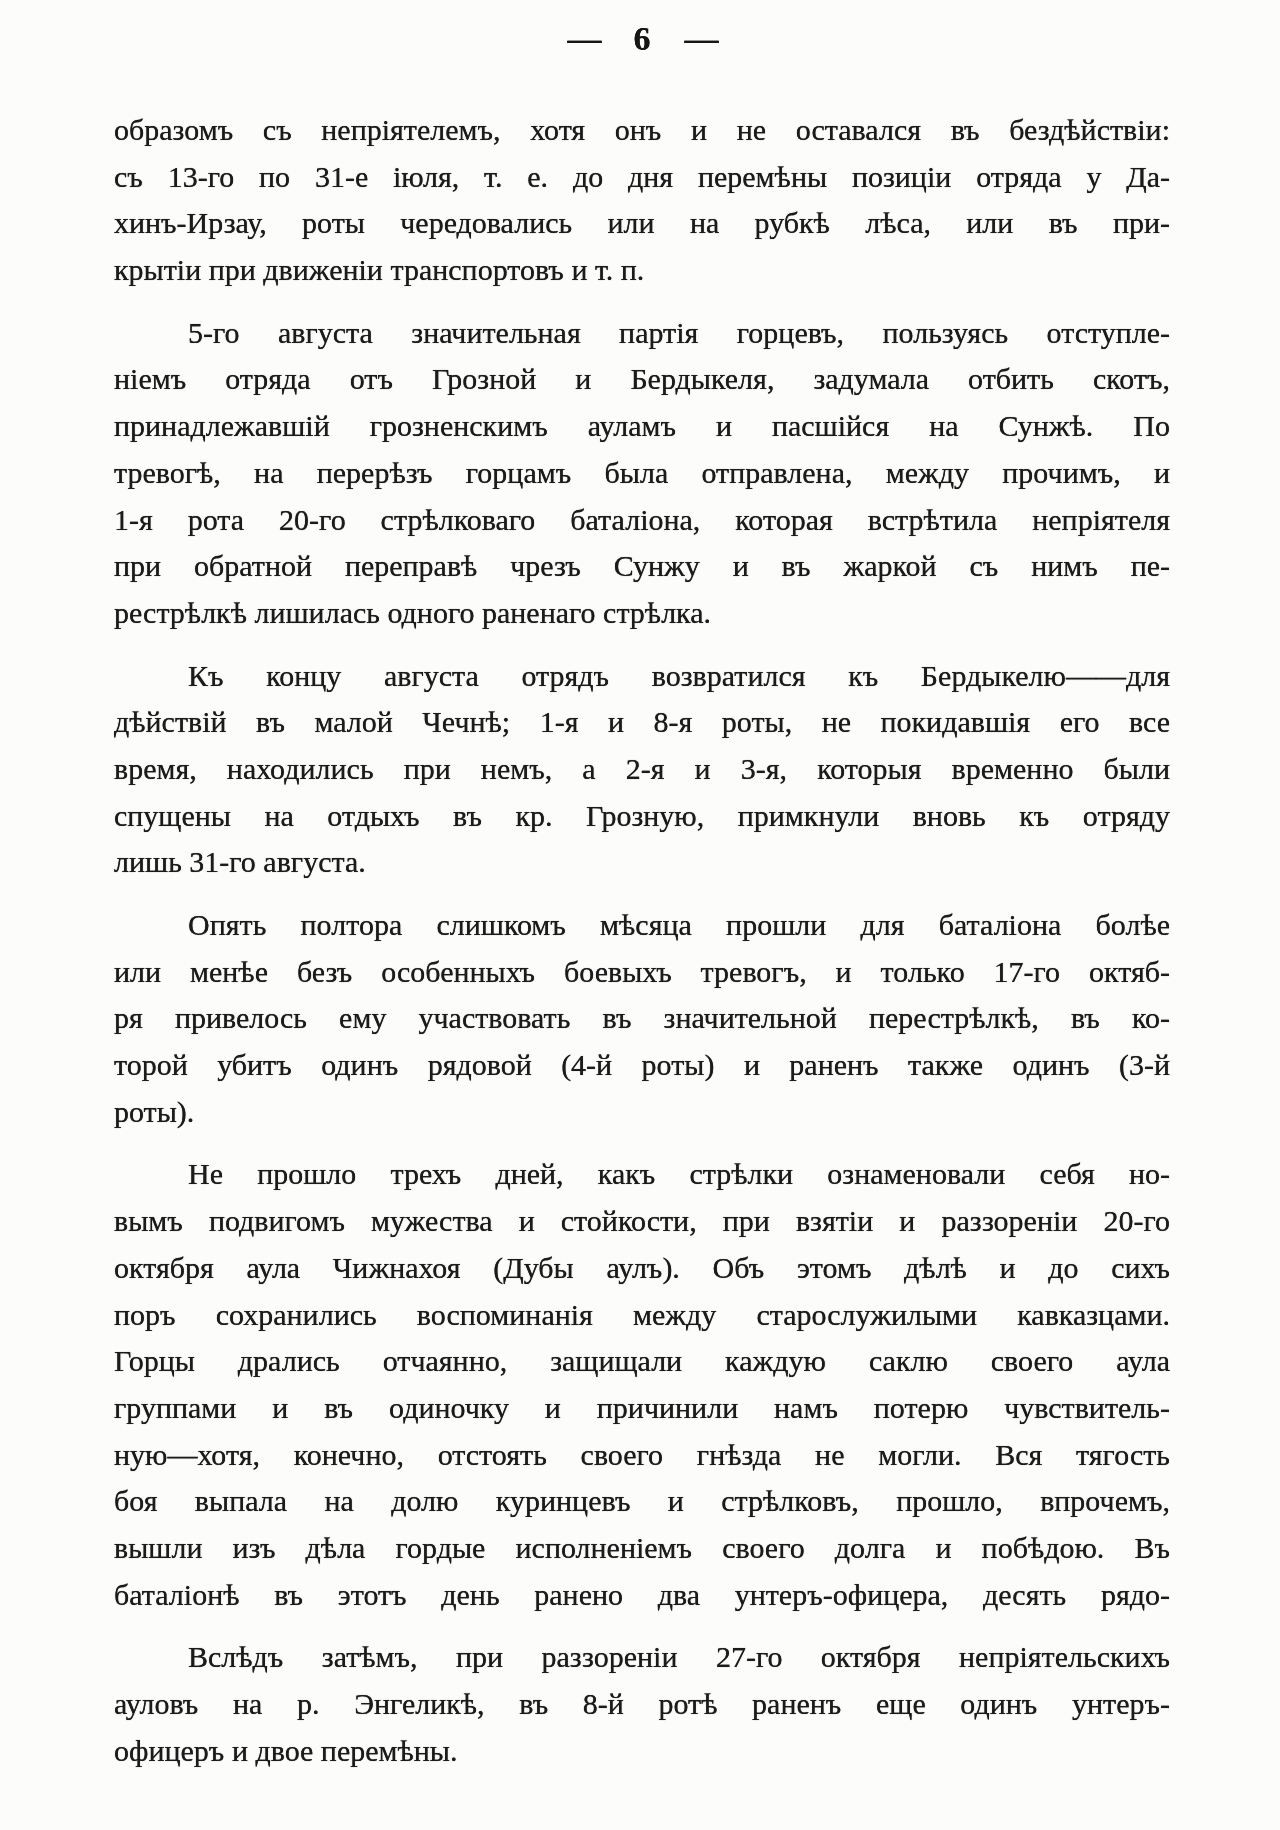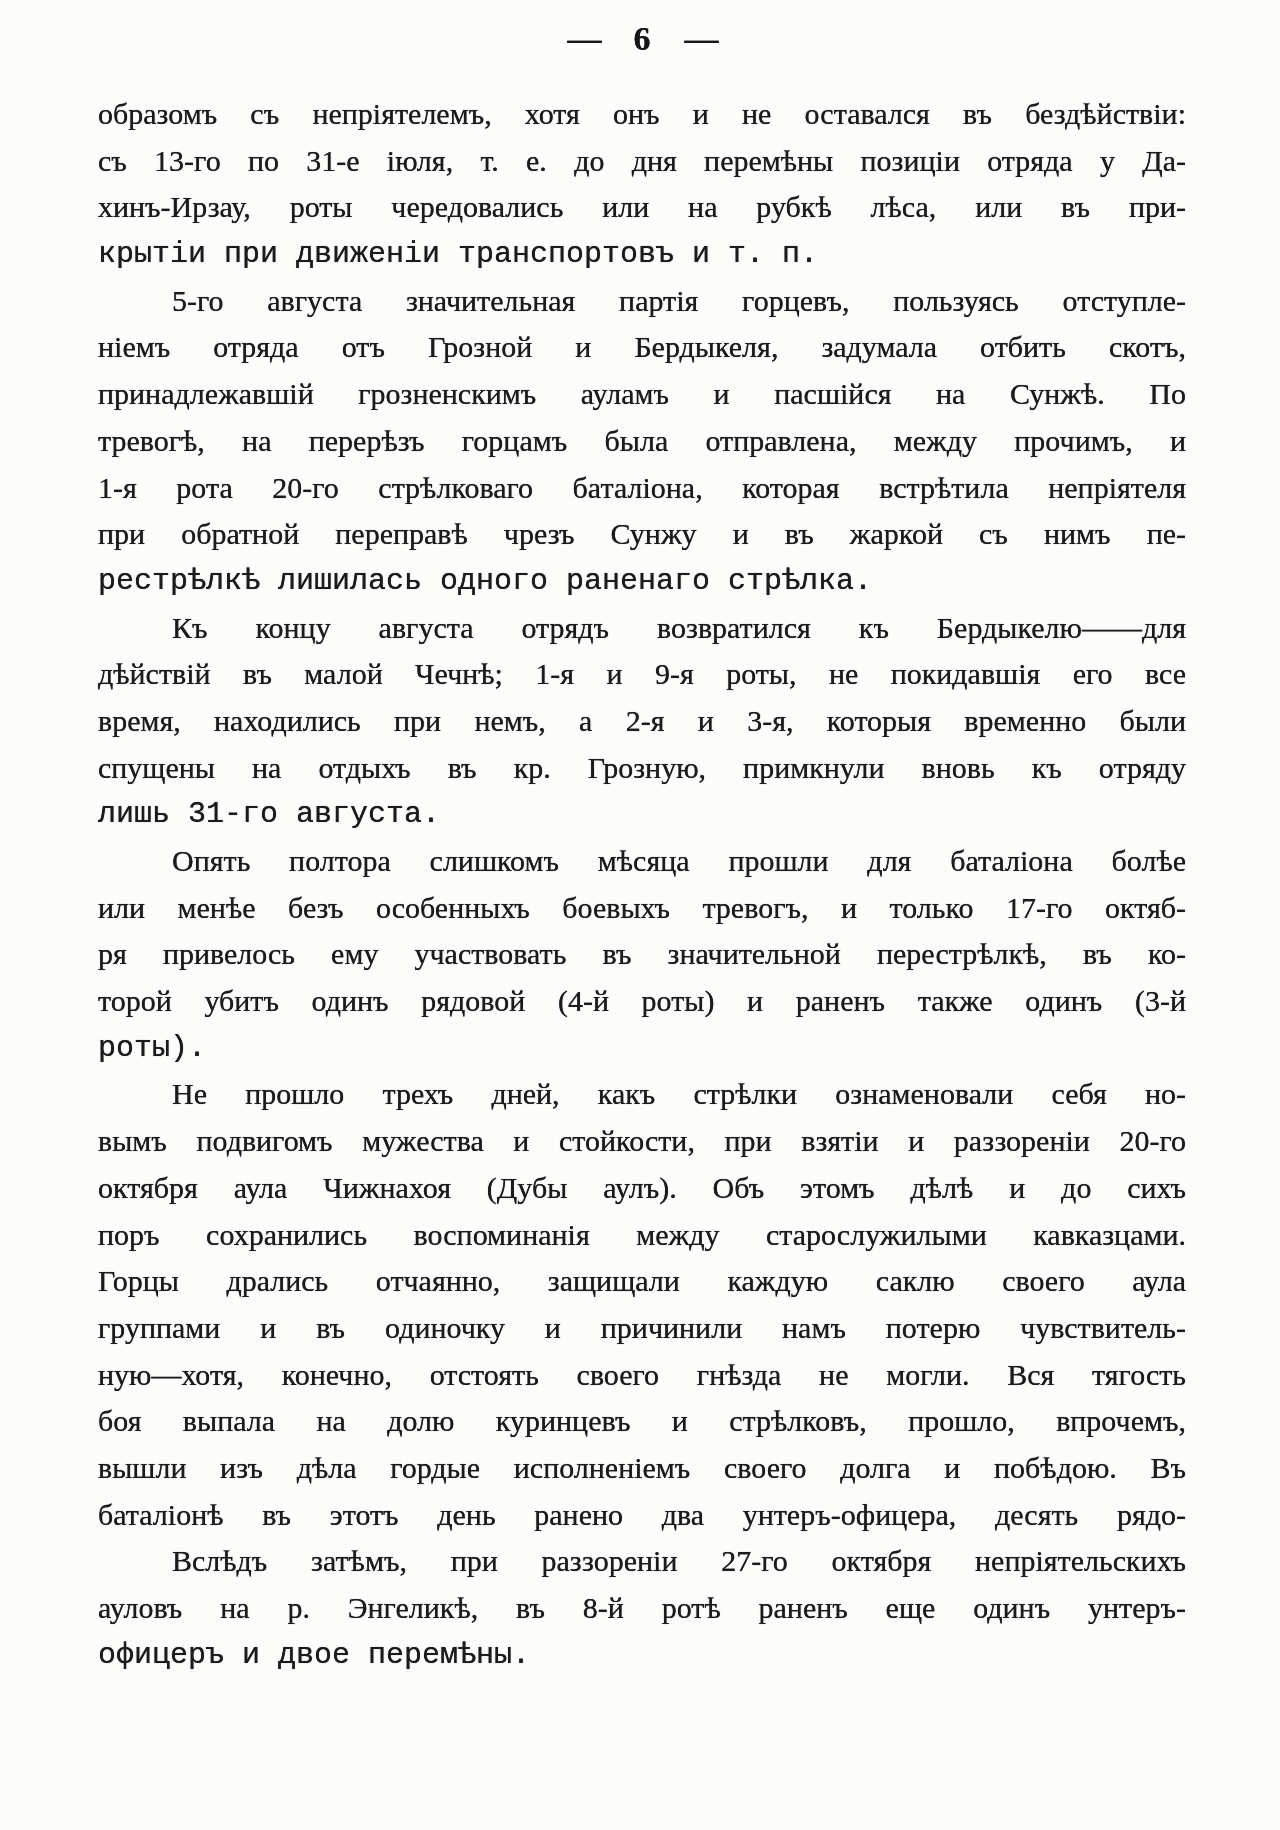--- a/index.html
+++ b/index.html
@@ -33,30 +33,29 @@
   .text-block {
     position: absolute;
     top: 91px;
     left: 98px;
     width: 1088px;
     font-size: 30px;
     line-height: 46.7px;
     color: #1b1b1b;
     text-shadow: 0 0 0.7px #1b1b1b;
   }
-  .para { margin: 0; }
+  .para { margin: 16px; }
   .line {
     text-align: justify;
     text-align-last: justify;
     height: 46.7px;
     overflow: visible;
   }
   .line.last {
     text-align-last: left;
-    font-family: Liberation Mono, monospace;
   }
   .para.indent .line:first-child {
     padding-left: 74px;
   }
 </style>
 </head>
 <body>
 
 <div class="page">
   <div class="page-header">
@@ -73,21 +72,21 @@
         <div class="line">5-го августа значительная партія горцевъ, пользуясь отступле-</div>
         <div class="line">ніемъ отряда отъ Грозной и Бердыкеля, задумала отбить скотъ,</div>
         <div class="line">принадлежавшій грозненскимъ ауламъ и пасшійся на Сунжѣ. По</div>
         <div class="line">тревогѣ, на перерѣзъ горцамъ была отправлена, между прочимъ, и</div>
         <div class="line">1-я рота 20-го стрѣлковаго баталіона, которая встрѣтила непріятеля</div>
         <div class="line">при обратной переправѣ чрезъ Сунжу и въ жаркой съ нимъ пе-</div>
         <div class="line last">рестрѣлкѣ лишилась одного раненаго стрѣлка.</div>
       </div>
       <div class="para indent">
         <div class="line">Къ концу августа отрядъ возвратился къ Бердыкелю——для</div>
-        <div class="line">дѣйствій въ малой Чечнѣ; 1-я и 9-я роты, не покидавшія его все</div>
+        <div class="line">дѣйствій въ малой Чечнѣ; 1-я и 8-я роты, не покидавшія его все</div>
         <div class="line">время, находились при немъ, а 2-я и 3-я, которыя временно были</div>
         <div class="line">спущены на отдыхъ въ кр. Грозную, примкнули вновь къ отряду</div>
         <div class="line last">лишь 31-го августа.</div>
       </div>
       <div class="para indent">
         <div class="line">Опять полтора слишкомъ мѣсяца прошли для баталіона болѣе</div>
         <div class="line">или менѣе безъ особенныхъ боевыхъ тревогъ, и только 17-го октяб-</div>
         <div class="line">ря привелось ему участвовать въ значительной перестрѣлкѣ, въ ко-</div>
         <div class="line">торой убитъ одинъ рядовой (4-й роты) и раненъ также одинъ (3-й</div>
         <div class="line last">роты).</div>

